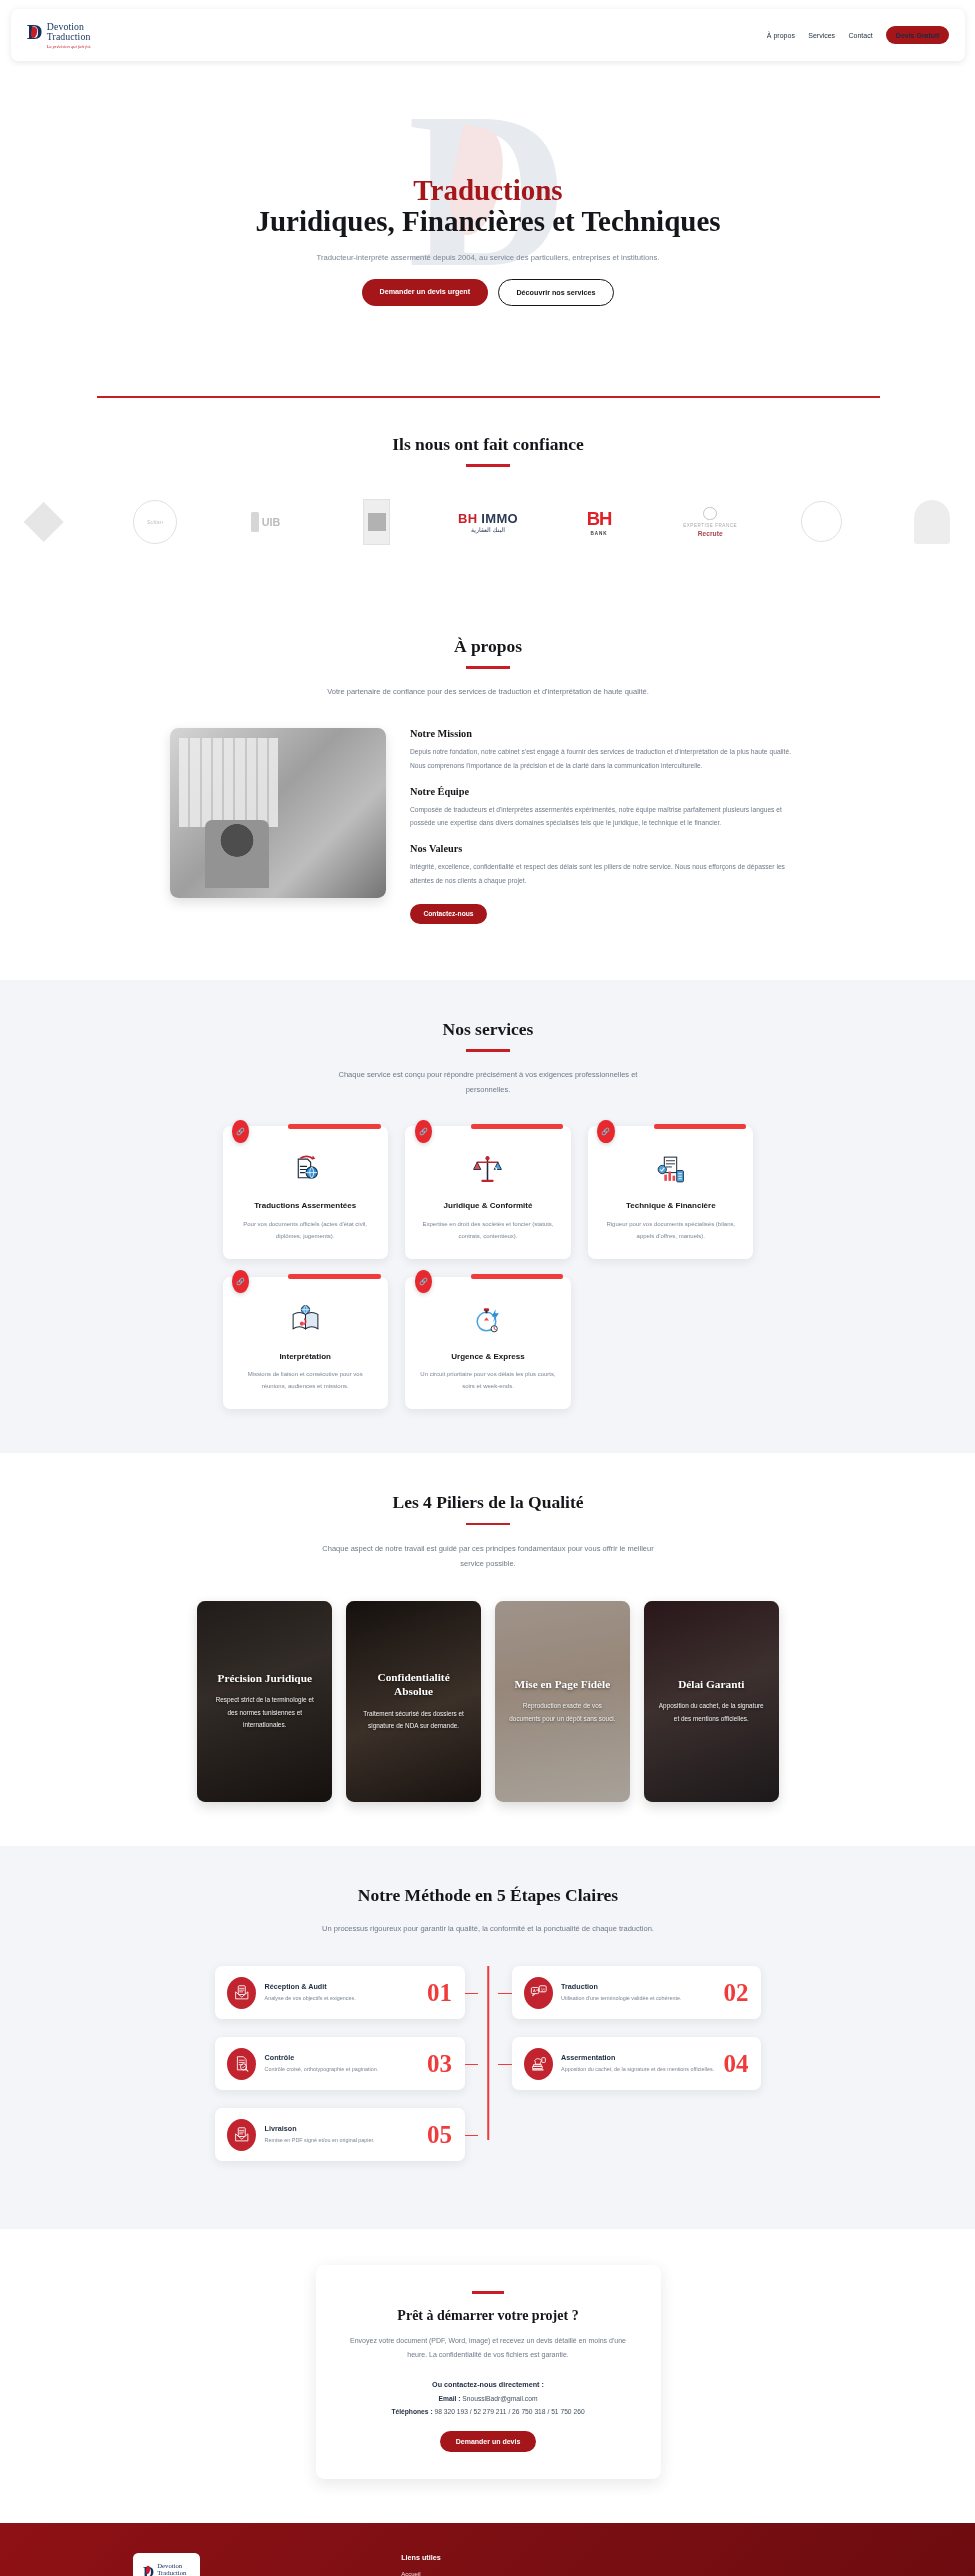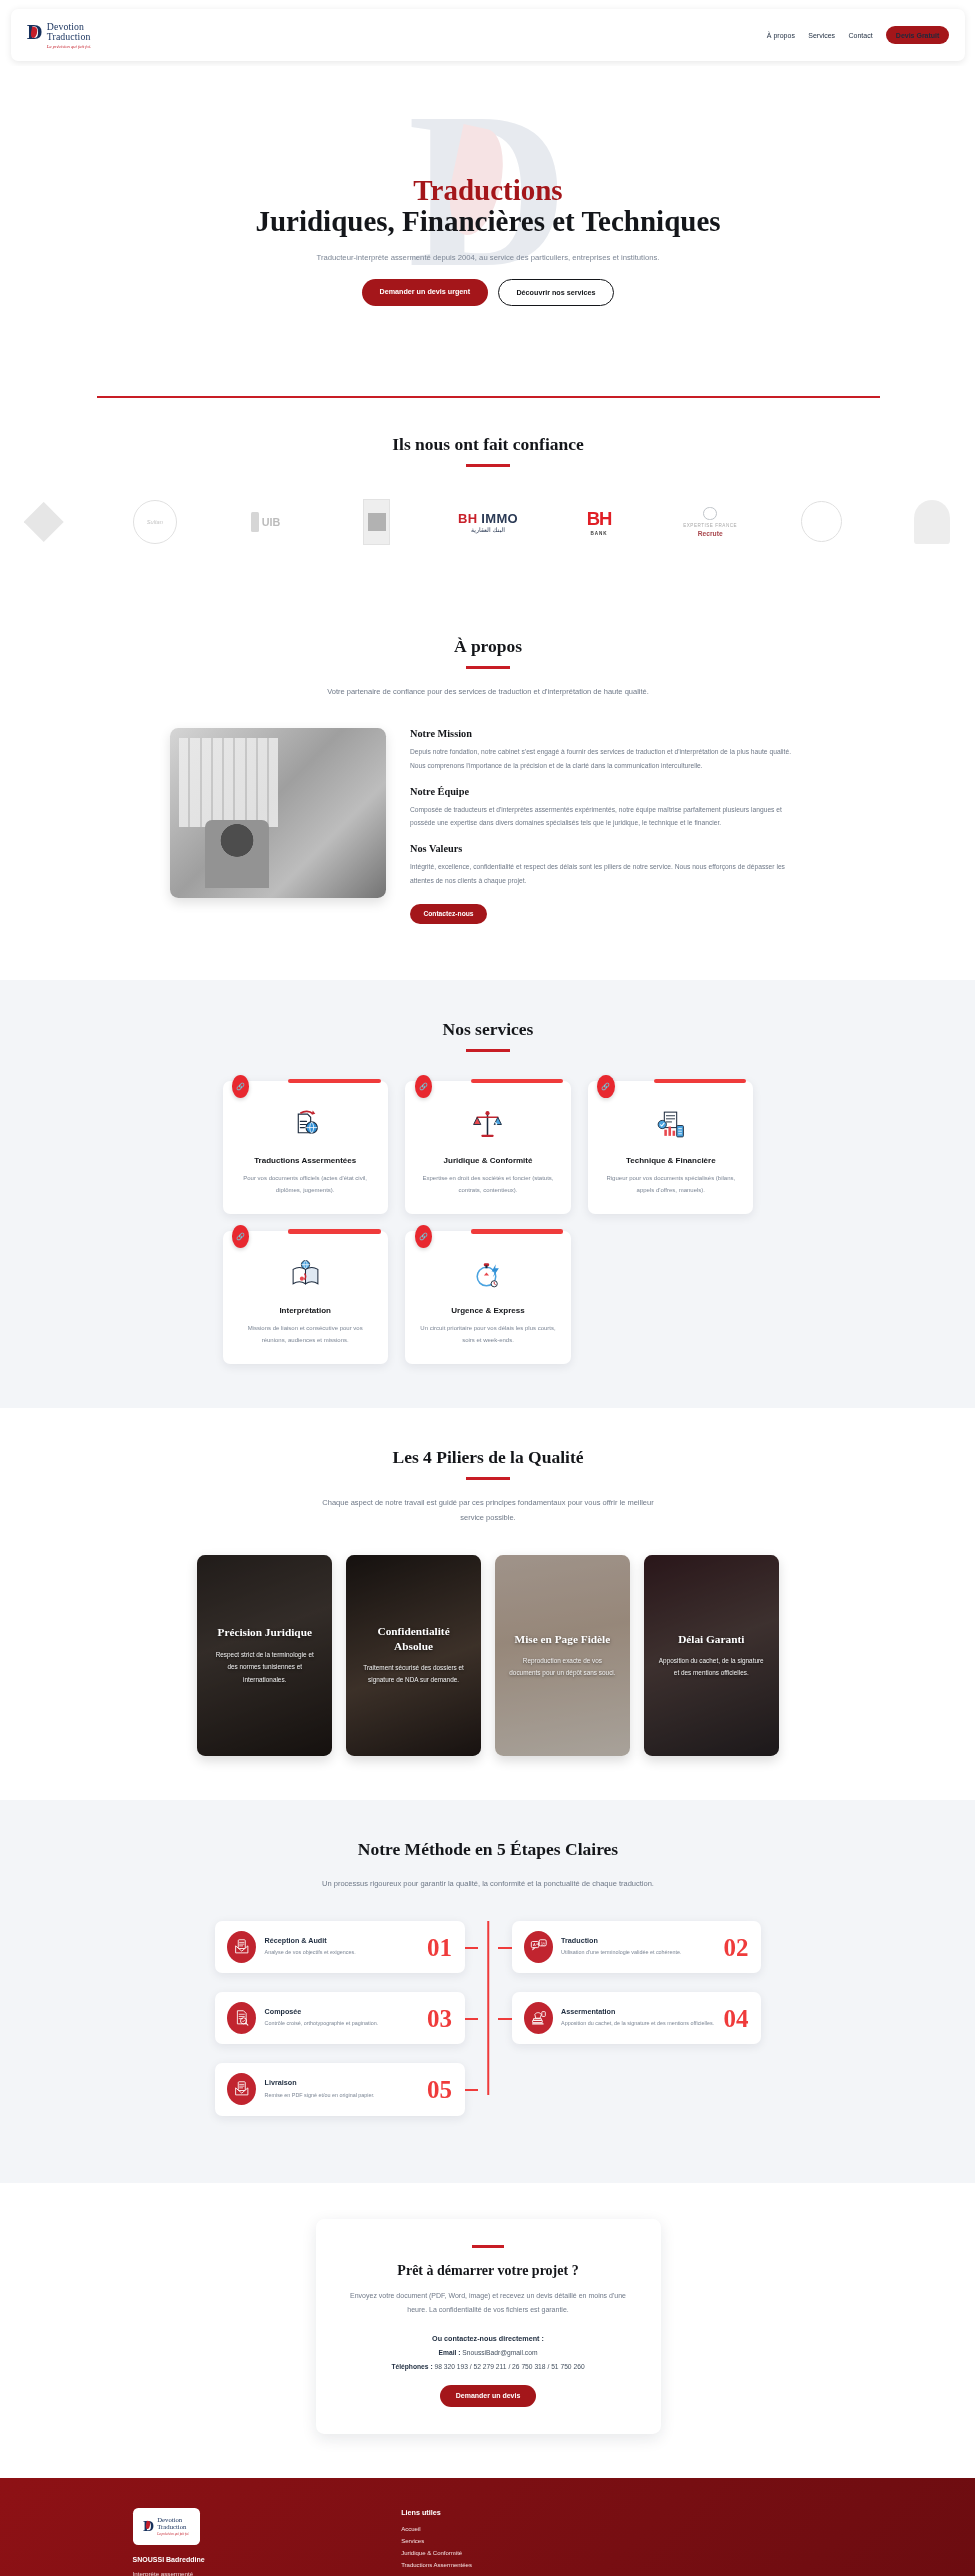--- a/index.html
+++ b/index.html
@@ -259,20 +259,21 @@
         <h3 class="about-h two">Nos Valeurs</h3>
         <p class="about-p">Intégrité, excellence, confidentialité et respect des délais sont les piliers de notre service. Nous nous efforçons de dépasser les attentes de nos clients à chaque projet.</p>
         <a href="#" class="btn about-btn">Contactez-nous</a>
       </div>
     </div>
   </div>
 
   <div class="services">
     <h2 class="sec-title">Nos services</h2>
     <div class="sec-underline"></div>
+    <p class="sec-sub">Chaque service est conçu pour répondre précisément à vos exigences professionnelles et personnelles.</p>
     <div class="svc-grid">
 
       <div class="svc-card">
         <div class="svc-badge">🔗</div>
         <div class="svc-ico">
           <svg width="33" height="33" viewBox="0 0 64 64">
             <path d="M18 12h18l6 6v30H18z" fill="#fff" stroke="#1d2b3e" stroke-width="2.2"></path>
             <path d="M22 26h12M22 32h12M22 38h8" stroke="#1d2b3e" stroke-width="2.2" stroke-linecap="round"></path>
             <circle cx="44" cy="38" r="11" fill="#2f8fd6" stroke="#1d2b3e" stroke-width="2.2"></circle>
             <path d="M33 38h22M44 27c5 7 5 15 0 22M44 27c-5 7-5 15 0 22" stroke="#fff" stroke-width="1.6" fill="none"></path>
@@ -435,21 +436,21 @@
           <div class="step-ico">
             <svg width="17.5" height="17.5" viewBox="0 0 40 40">
                 <path d="M10 4h14l6 6v24H10z" fill="none" stroke="#fff" stroke-width="2"></path>
                 <path d="M14 12h12M14 17h12M14 22h8" stroke="#fff" stroke-width="1.8" stroke-linecap="round"></path>
                 <circle cx="24" cy="27" r="7" fill="none" stroke="#fff" stroke-width="2"></circle>
                 <path d="M29 32l5 5" stroke="#fff" stroke-width="2.4" stroke-linecap="round"></path>
                 <path d="M21 27l2 2 4-4" stroke="#fff" stroke-width="1.8" fill="none"></path>
               </svg>
           </div>
           <div class="step-body">
-            <div class="step-t">Composée</div>
+            <div class="step-t">Contrôle</div>
             <div class="step-d">Contrôle croisé, orthotypographie et pagination.</div>
           </div>
           <div class="step-n">03</div>
         </div>
         <div class="step right">
           <div class="step-connect"></div>
           <div class="step-ico">
             <svg width="17.5" height="17.5" viewBox="0 0 40 40">
                 <path d="M6 26h22v5H6z" fill="none" stroke="#fff" stroke-width="2"></path>
                 <path d="M8 22h18v4H8z" fill="none" stroke="#fff" stroke-width="2"></path>

